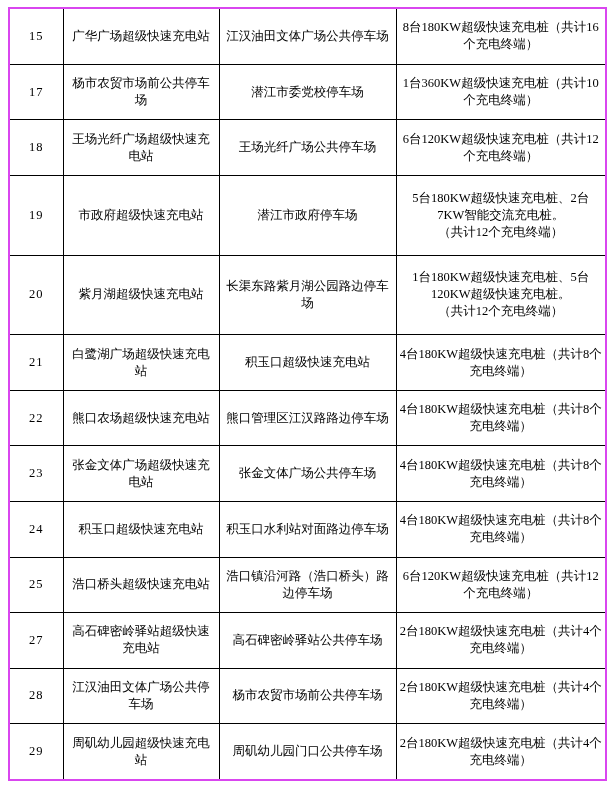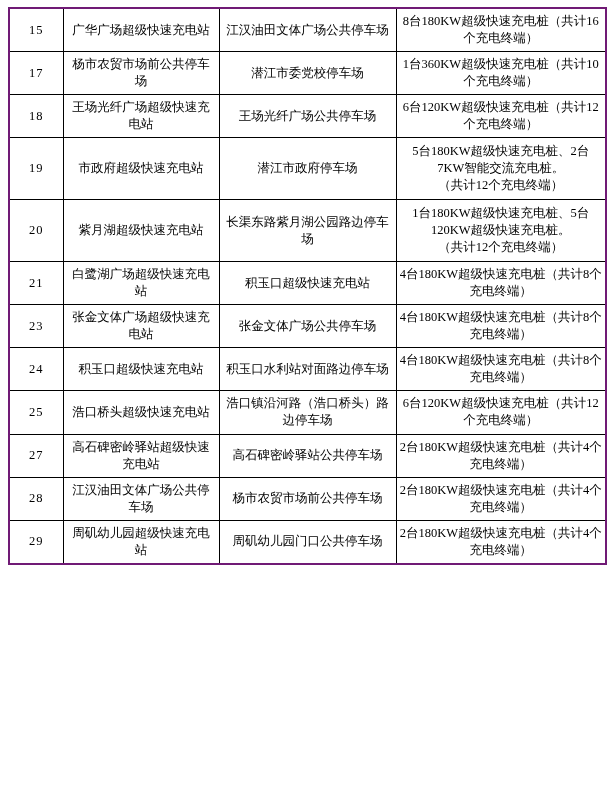--- a/index.html
+++ b/index.html
@@ -17,22 +17,22 @@
   }
   .table-wrap {
     position: absolute;
     left: 8px;
     top: 7px;
   }
   table.station-table {
     border-collapse: collapse;
     table-layout: fixed;
     width: 597px;
-    height: 558px;
-    border: 2px solid #701a75;
+    height: 774px;
+    border: 2px solid #d946ef;
   }
   table.station-table td {
     border: 1.5px solid #000000;
     text-align: center;
     vertical-align: middle;
     font-size: 12.5px;
     line-height: 17px;
     padding: 2px 3px;
     overflow: hidden;
   }
@@ -92,20 +92,26 @@
           <td class="col-equipment">1台180KW超级快速充电桩、5台120KW超级快速充电桩。
 （共计12个充电终端）</td>
         </tr>
         <tr>
           <td class="col-no">21</td>
           <td class="col-station">白鹭湖广场超级快速充电站</td>
           <td class="col-location">积玉口超级快速充电站</td>
           <td class="col-equipment">4台180KW超级快速充电桩（共计8个充电终端）</td>
         </tr>
         <tr>
+          <td class="col-no">22</td>
+          <td class="col-station">熊口农场超级快速充电站</td>
+          <td class="col-location">熊口管理区江汉路路边停车场</td>
+          <td class="col-equipment">4台180KW超级快速充电桩（共计8个充电终端）</td>
+        </tr>
+        <tr>
           <td class="col-no">23</td>
           <td class="col-station">张金文体广场超级快速充电站</td>
           <td class="col-location">张金文体广场公共停车场</td>
           <td class="col-equipment">4台180KW超级快速充电桩（共计8个充电终端）</td>
         </tr>
         <tr>
           <td class="col-no">24</td>
           <td class="col-station">积玉口超级快速充电站</td>
           <td class="col-location">积玉口水利站对面路边停车场</td>
           <td class="col-equipment">4台180KW超级快速充电桩（共计8个充电终端）</td>

